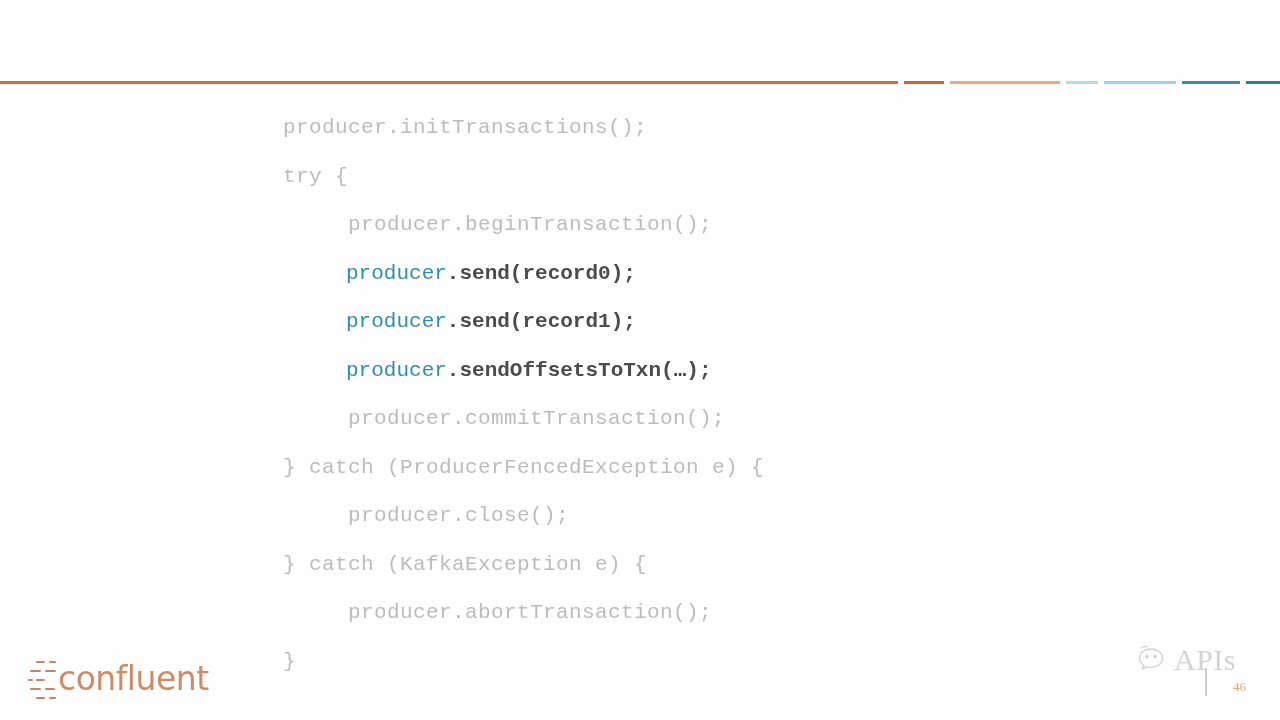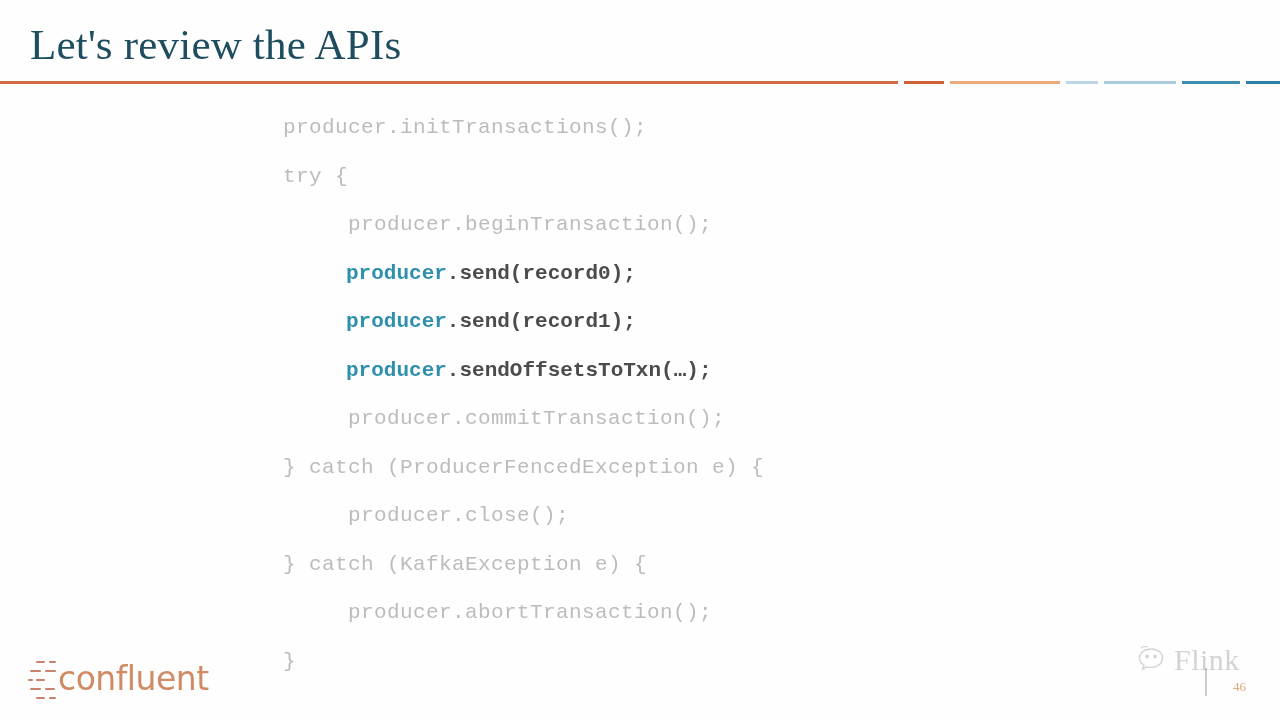--- a/index.html
+++ b/index.html
@@ -76,21 +76,21 @@
     color: #bcbcbc;
     font-weight: normal;
   }
   .code-line.hl {
     color: #4b4b4b;
     font-weight: bold;
     letter-spacing: 0px;
   }
   .tok-obj {
     color: #2e8fad;
-    font-weight: bold;
+    font-weight: normal;
   }
 
   
   .confluent-logo {
     position: absolute;
     left: 28px;
     top: 657px;
     width: 175px;
     height: 48px;
   }
@@ -163,21 +163,20 @@
     font-size: 13px;
     line-height: 22px;
     color: #dca878;
   }
 </style>
 </head>
 <body>
 
 <div class="slide">
 
-  <div class="slide-title">Let's review the APIs</div>
 
   <div class="rule-main"></div>
   <div class="rule-seg seg-a"></div>
   <div class="rule-seg seg-b"></div>
   <div class="rule-seg seg-c"></div>
   <div class="rule-seg seg-d"></div>
   <div class="rule-seg seg-e"></div>
   <div class="rule-seg seg-f"></div>
 
   <div class="code-block" id="code-block"><div class="code-line dim">producer.initTransactions();</div><div class="code-line dim">try {</div><div class="code-line dim">     producer.beginTransaction();</div><div class="code-line hl"><span>     </span><span class="tok-obj">producer</span><span>.send(record0);</span></div><div class="code-line hl"><span>     </span><span class="tok-obj">producer</span><span>.send(record1);</span></div><div class="code-line hl"><span>     </span><span class="tok-obj">producer</span><span>.sendOffsetsToTxn(…);</span></div><div class="code-line dim">     producer.commitTransaction();</div><div class="code-line dim">} catch (ProducerFencedException e) {</div><div class="code-line dim">     producer.close();</div><div class="code-line dim">} catch (KafkaException e) {</div><div class="code-line dim">     producer.abortTransaction();</div><div class="code-line dim">}</div></div>
@@ -201,19 +200,19 @@
   <div class="flink-watermark">
     <div class="wechat-icon">
       <svg width="34" height="30" viewBox="0 0 34 30" xmlns="http://www.w3.org/2000/svg">
         <path d="M13 3 C5.5 3 1.5 7.5 1.5 12 C1.5 15 3.3 17.6 6 19.2 L4.6 23 L9 20.8 C10.3 21.2 11.6 21.4 13 21.4
                  C20.5 21.4 24.5 17 24.5 12 C24.5 7.5 20.5 3 13 3 Z" fill="none" stroke="#9a9a9a" stroke-width="1.4"></path>
         <ellipse cx="9" cy="10.5" rx="1.7" ry="2.1" fill="#9a9a9a"></ellipse>
         <ellipse cx="17" cy="10.5" rx="1.7" ry="2.1" fill="#9a9a9a"></ellipse>
         <path d="M3 2 C5 0.4 7.6 0.2 9.4 1.2" fill="none" stroke="#9a9a9a" stroke-width="1.2"></path>
       </svg>
     </div>
-    <div class="flink-word">Flink</div>
+    <div class="flink-word">APIs</div>
   </div>
   <div class="cursor-bar"></div>
 
   <div class="page-number">46</div>
 
 </div>
 
 </body></html>

